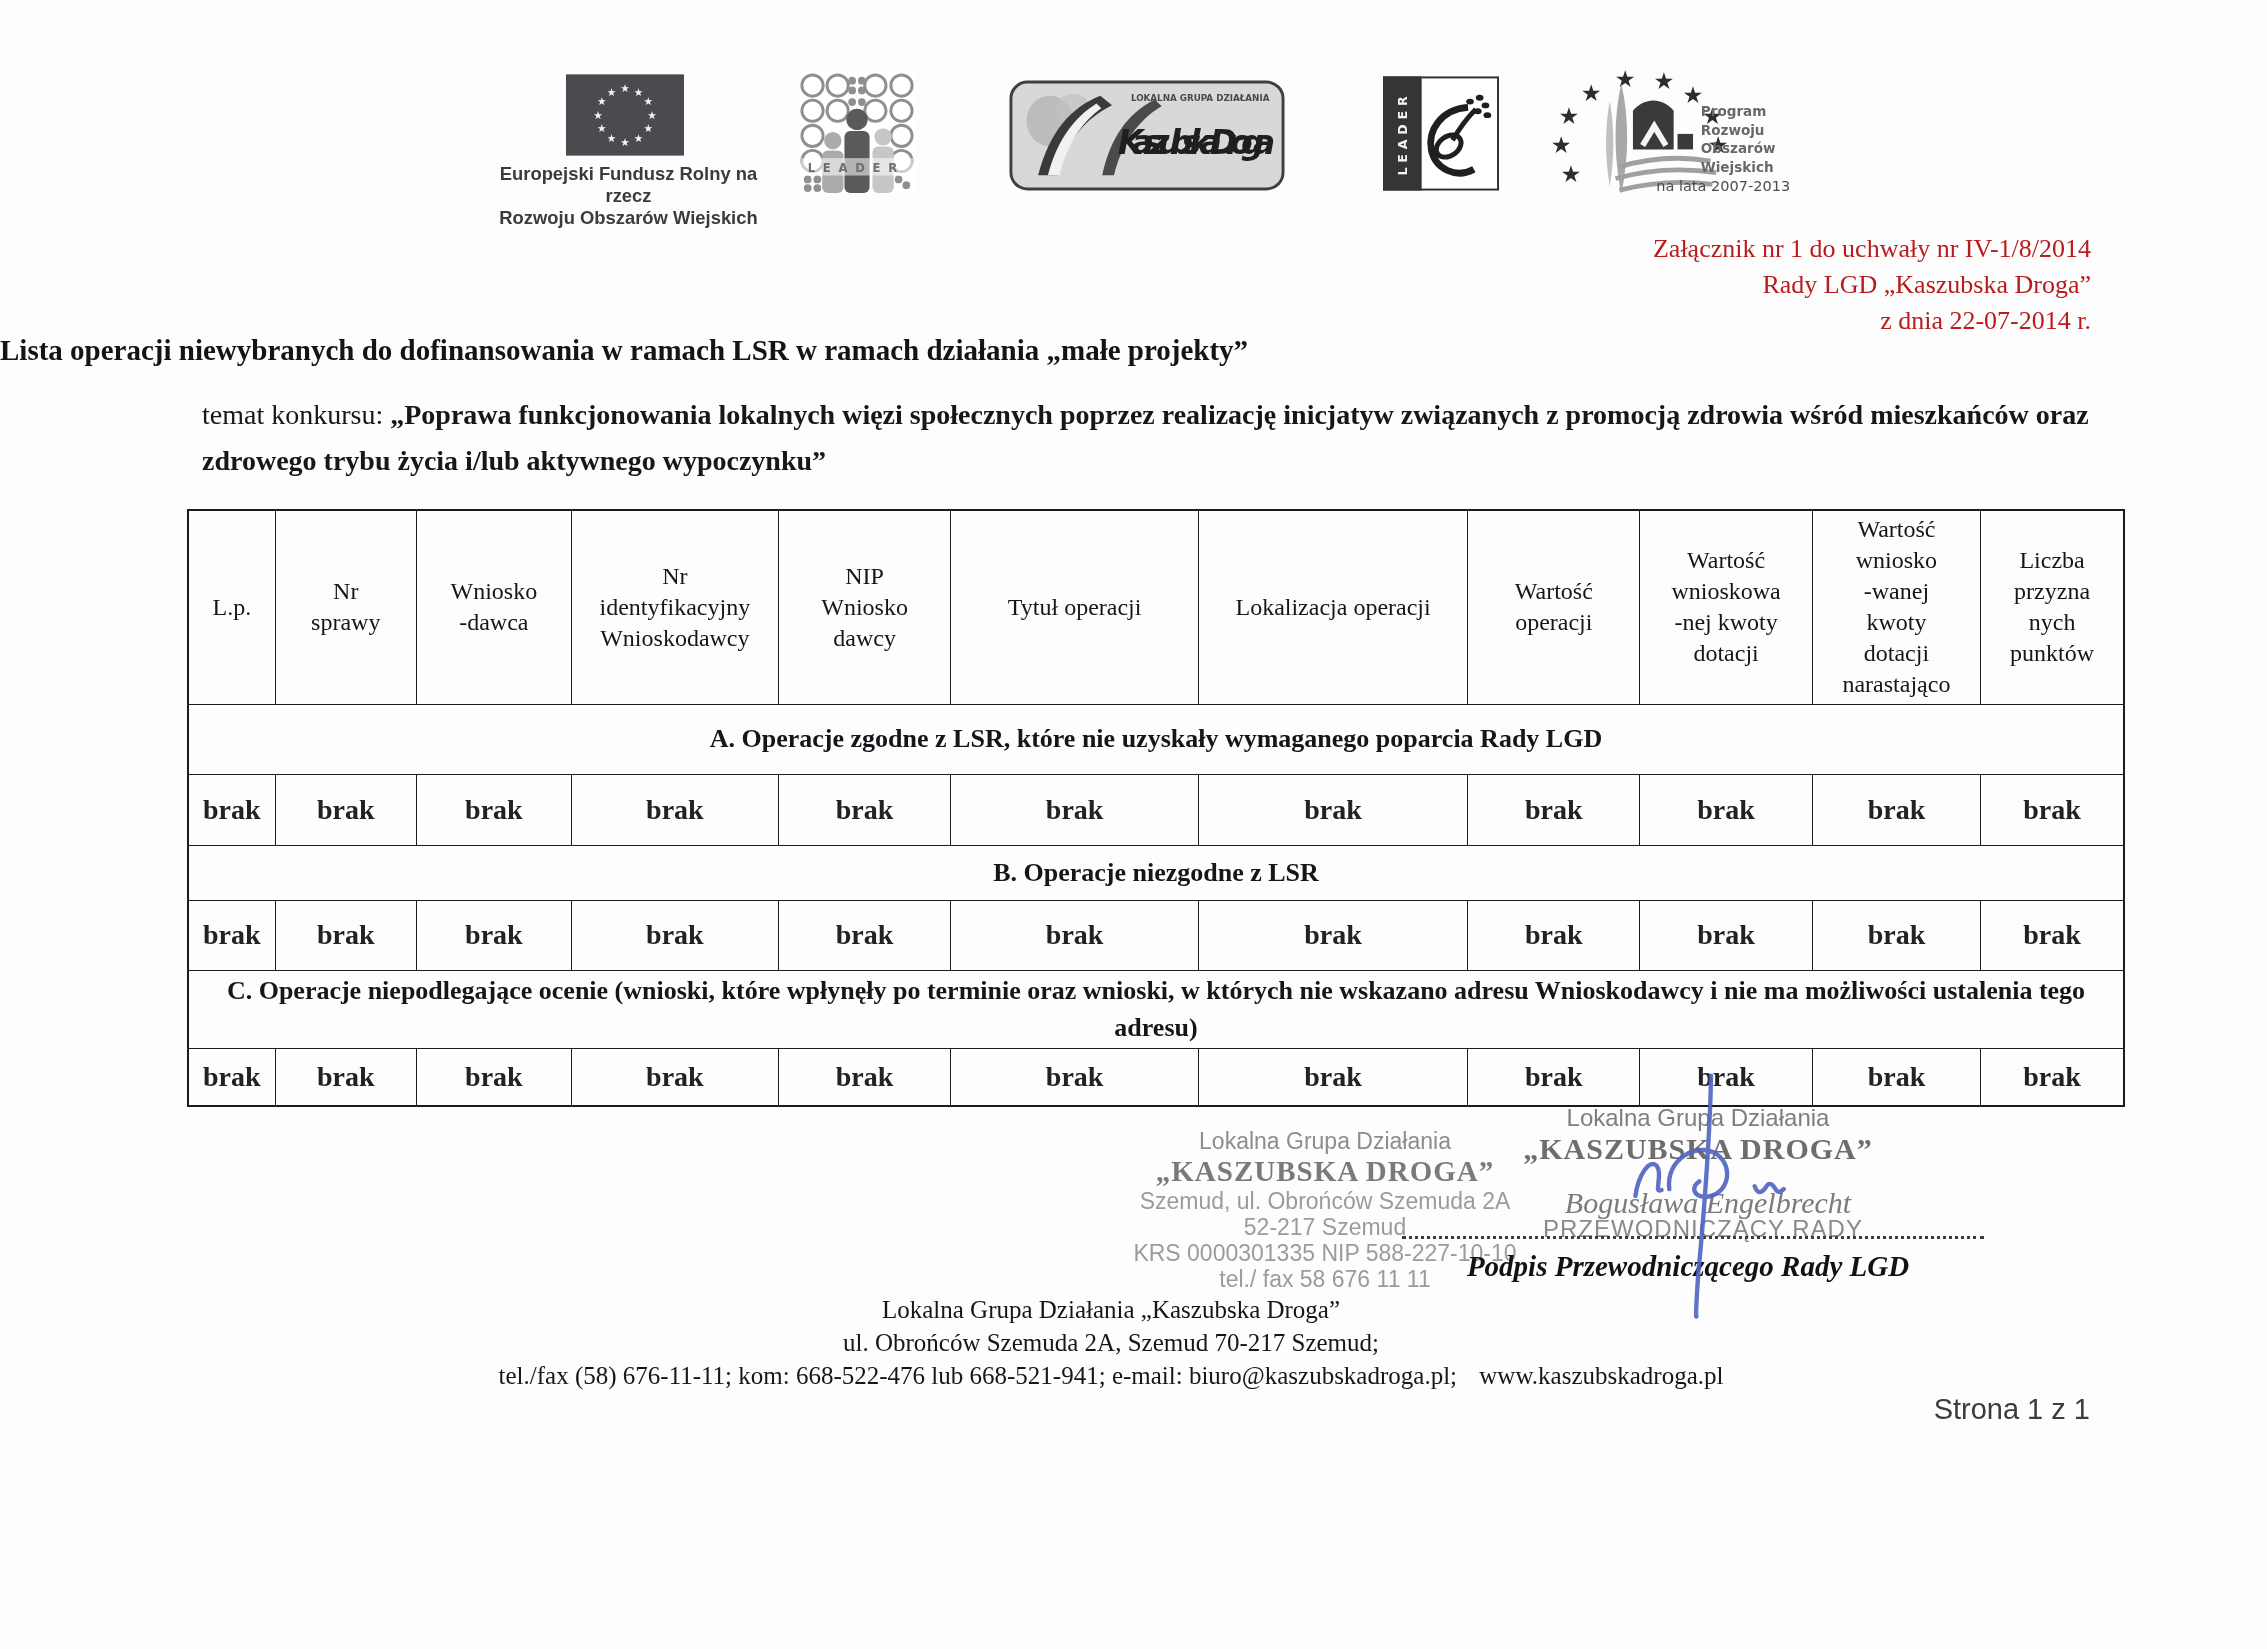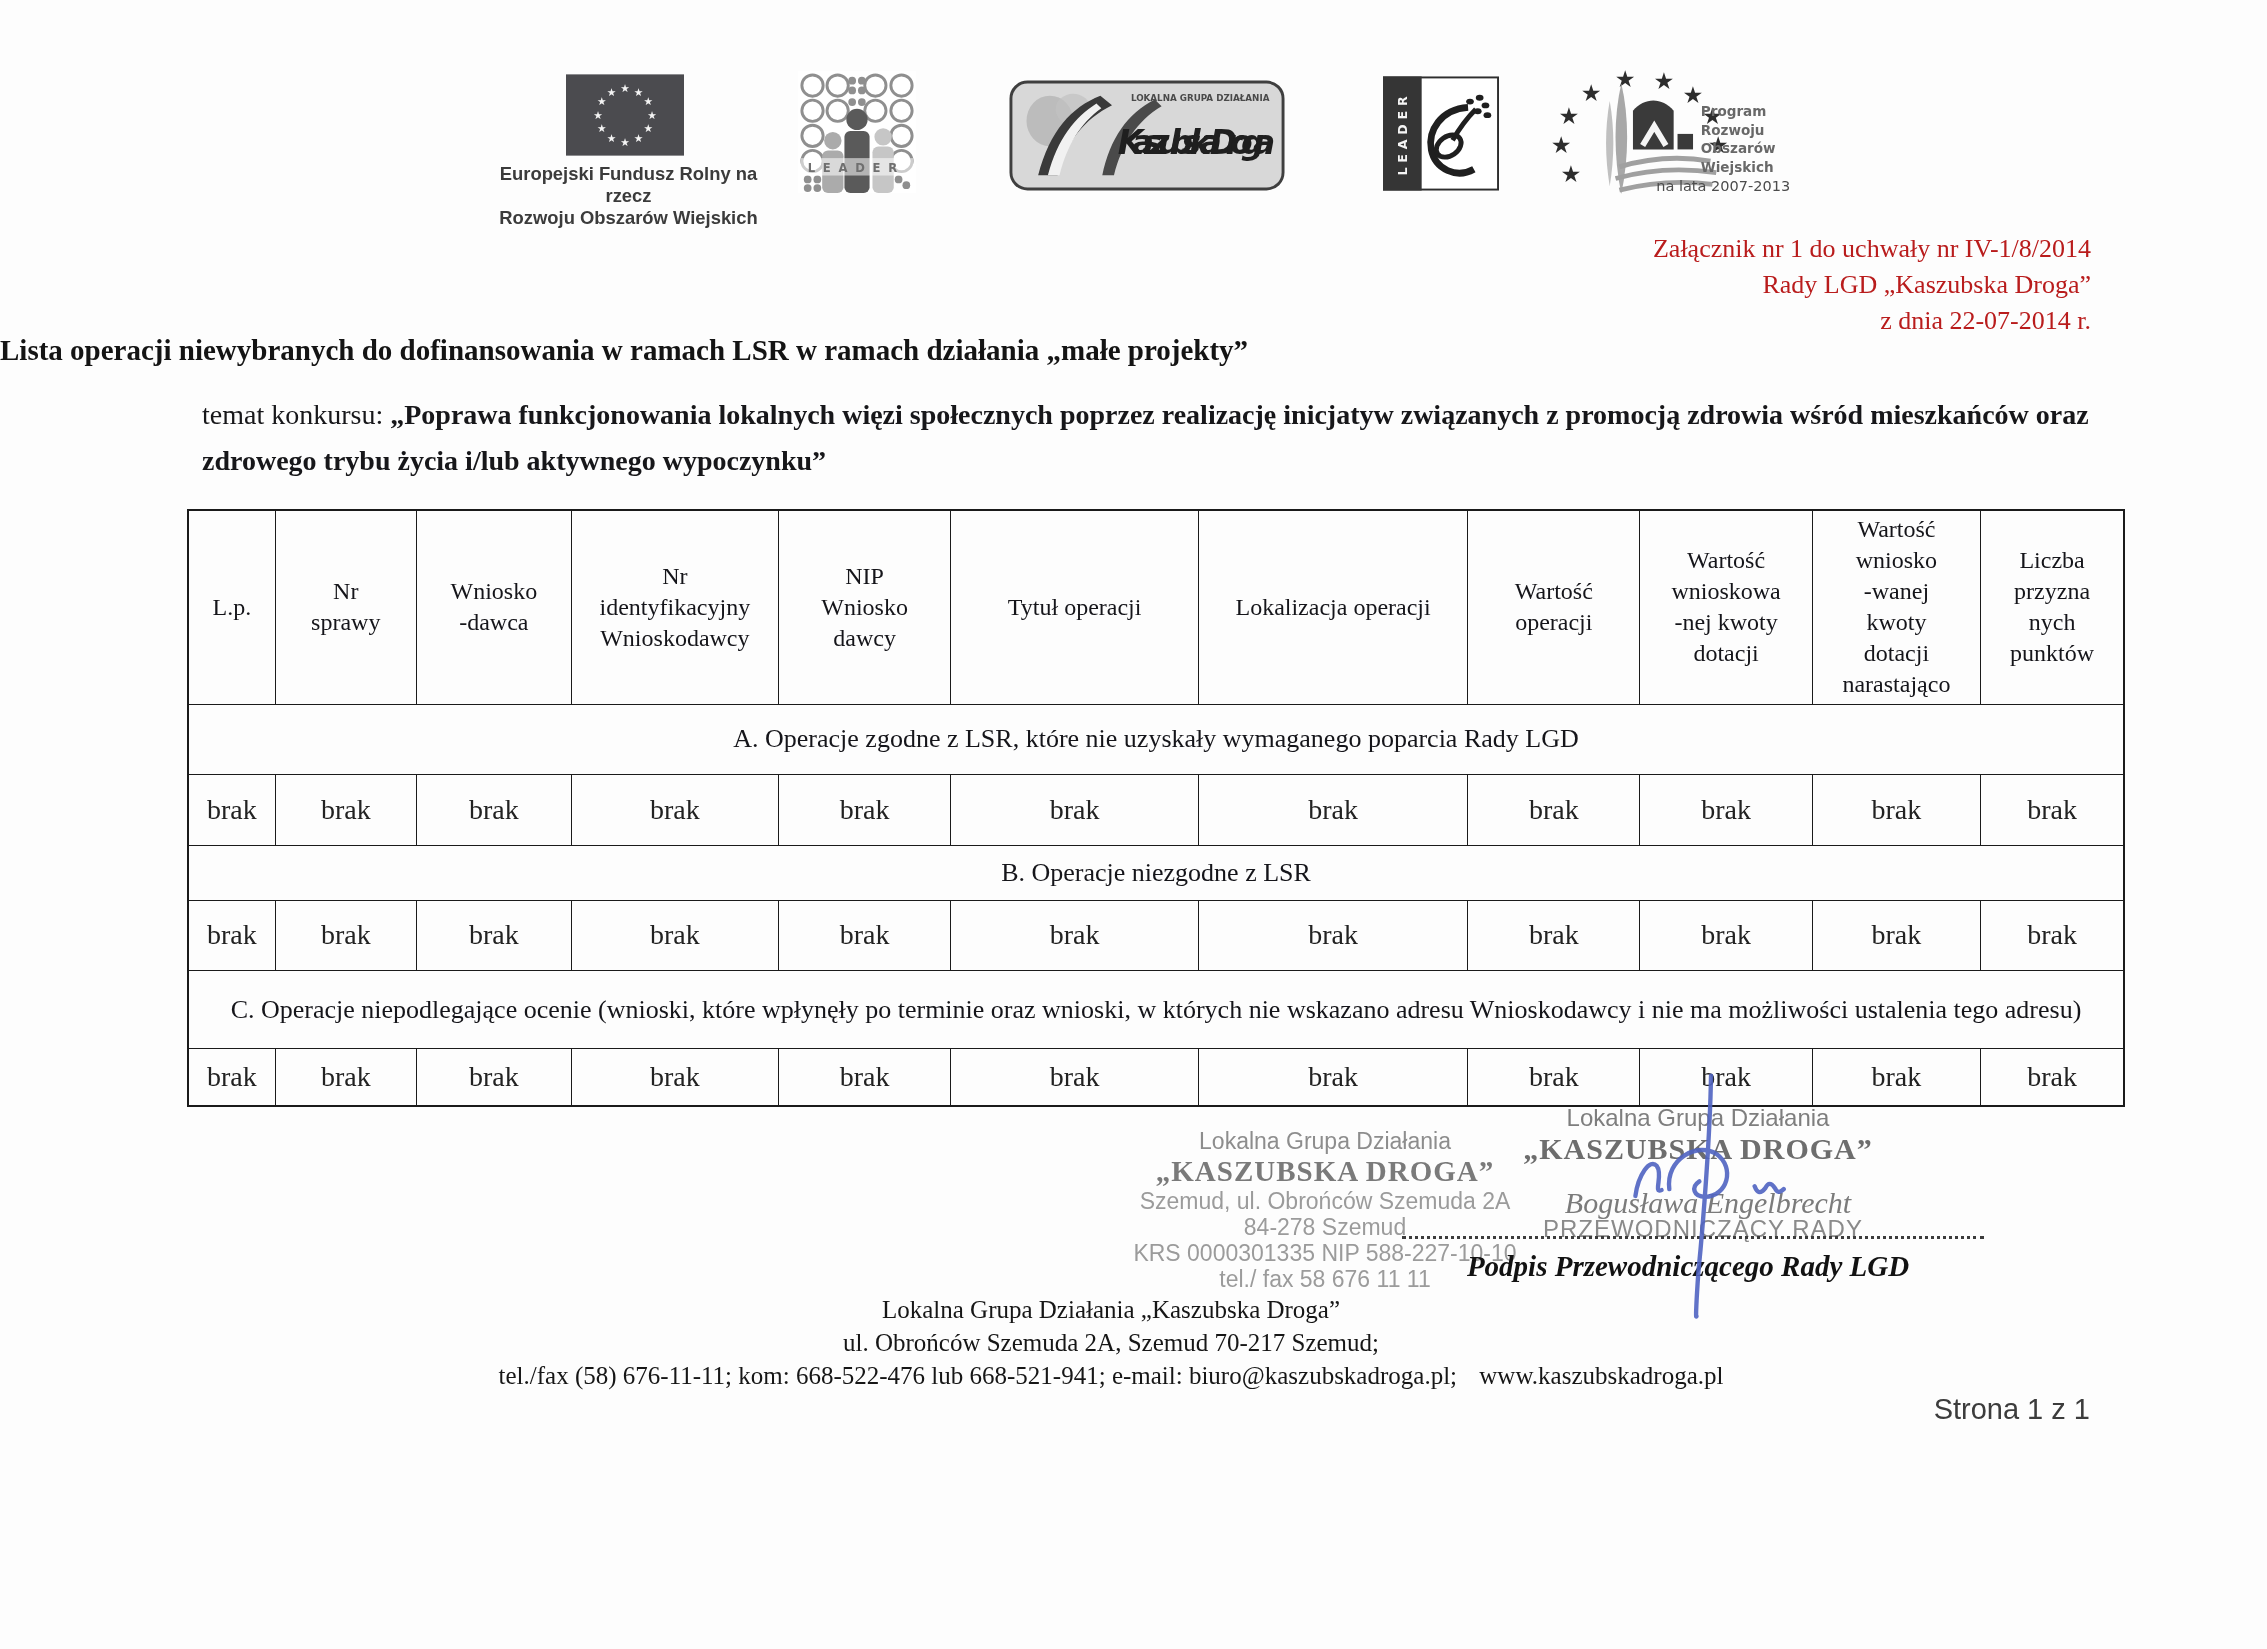--- a/index.html
+++ b/index.html
@@ -19,21 +19,21 @@
   
   .title{left:0;top:334px;width:2268px;text-align:left;
     font-size:29px;font-weight:700;color:#141414;}
   .contest{left:202px;top:392px;width:1887px;font-size:28px;line-height:46px;color:#17171a;}
   .contest b{font-weight:700;}
 
   
   table.main{position:absolute;left:187px;top:509px;width:1938px;
     border-collapse:collapse;table-layout:fixed;border:2.9px solid #1b1b1b;}
   table.main th,table.main td{border:1.9px solid #1b1b1b;text-align:center;vertical-align:middle;
-    font-weight:400;padding:0;overflow:hidden;}
+    font-weight:700;padding:0;overflow:hidden;}
   table.main th{font-size:24px;font-weight:400;white-space:pre-line;line-height:31px;color:#15151a;}
   tr.r-head{height:194px;}
   tr.r-sec{height:70px;}  tr.r-secB{height:55px;}  tr.r-secC{height:78px;padding-left:48px;}
   tr.r-brak{height:71px;} tr.r-brak2{height:70px;} tr.r-brak3{height:58px;}
   td.section{font-size:26px;font-weight:700;color:#15151a;}
   td.sectionC{font-size:26px;font-weight:700;text-align:left;padding:5.8px 13.6px;line-height:37px;color:#15151a;}
   td.brak{font-size:28px;color:#222;}
 
   
   .stamp-left{left:1126px;top:1128px;width:398px;text-align:center;
@@ -307,21 +307,21 @@
       <td class="brak">brak</td>
       <td class="brak">brak</td>
     </tr>
   </tbody>
     </table>
 
   <div class="abs stamp-left">
     <div class="sl1">Lokalna Grupa Działania</div>
     <div class="sl2">„KASZUBSKA DROGA”</div>
     <div class="sl3">Szemud, ul. Obrońców Szemuda 2A</div>
-    <div class="sl3">84-278 Szemud</div>
+    <div class="sl3">52-217 Szemud</div>
     <div class="sl3">KRS 0000301335 NIP 588-227-10-10</div>
     <div class="sl3">tel./ fax 58 676 11 11</div>
   </div>
 
   <div class="abs stamp-right">
     <div class="sr1">Lokalna Grupa Działania</div>
     <div class="sr2">„KASZUBSKA DROGA”</div>
   </div>
   <div class="abs sig-name">Bogusława Engelbrecht</div>
   <div class="abs sig-role">PRZEWODNICZĄCY RADY</div>

